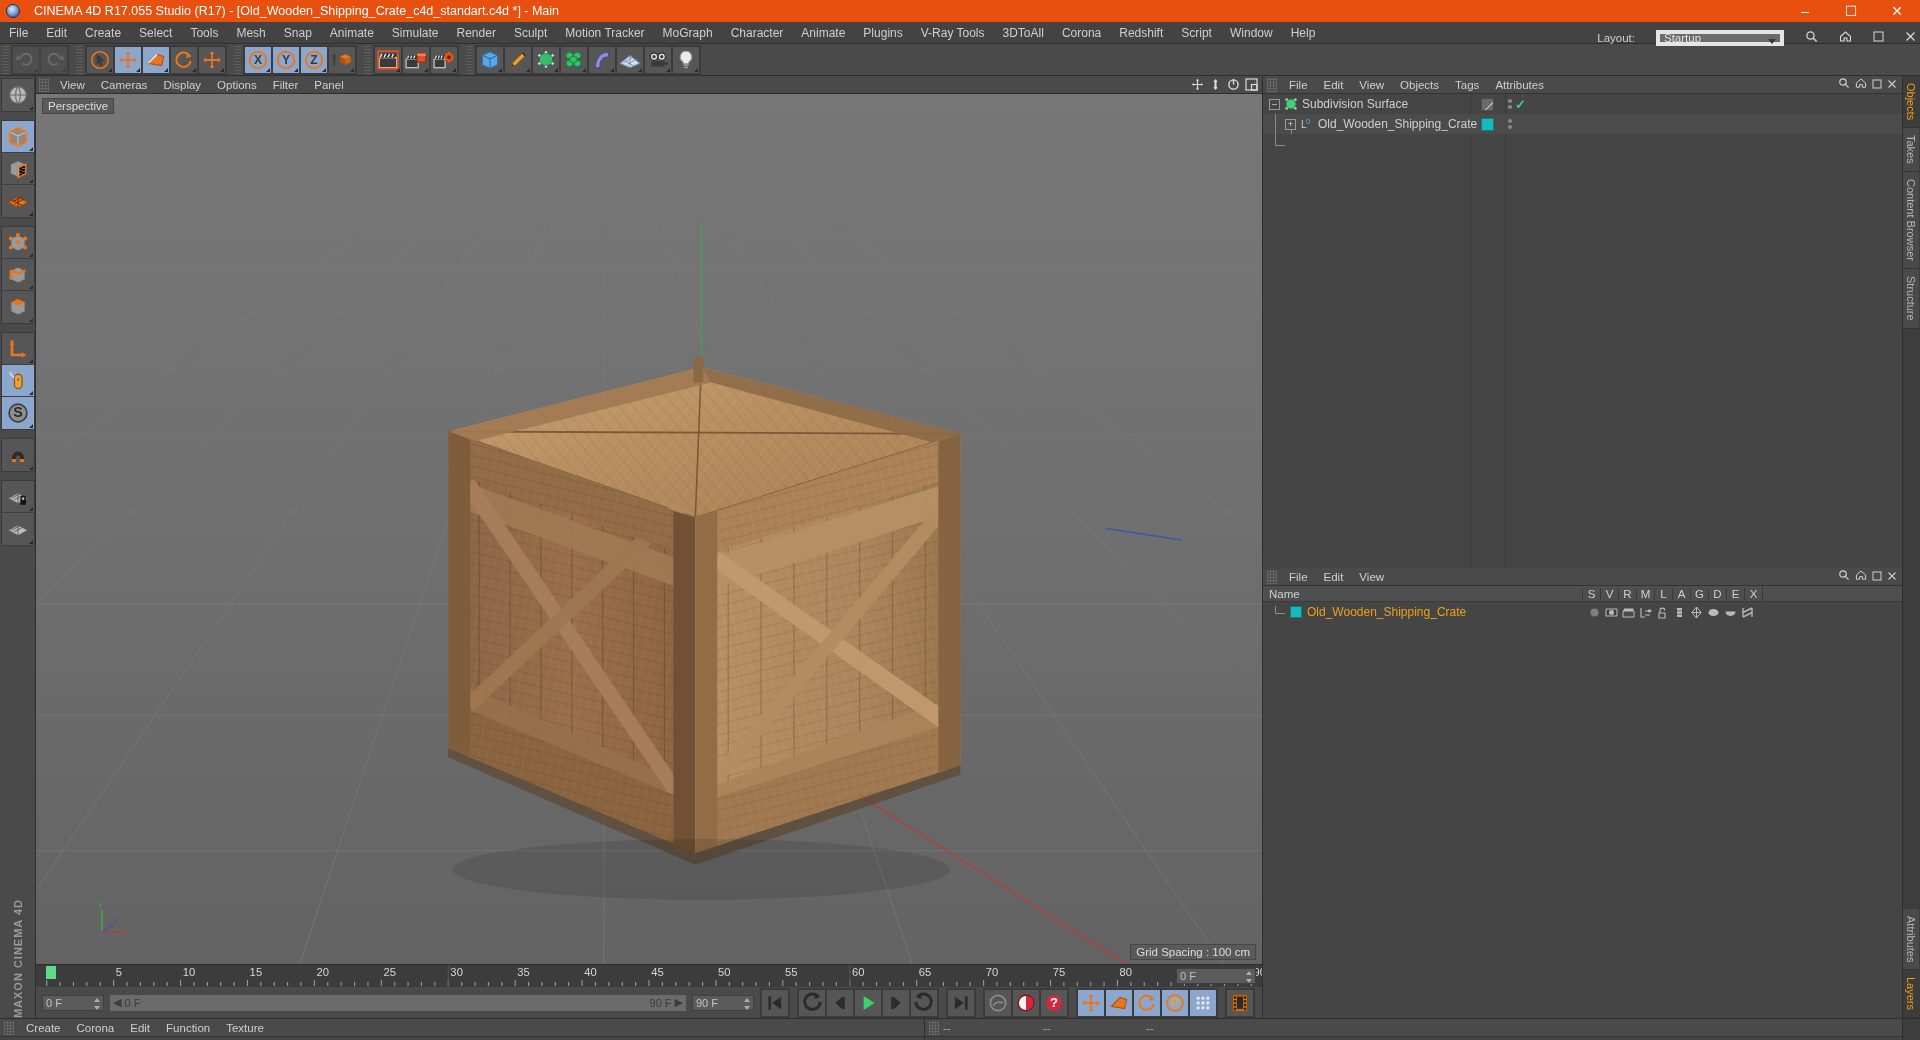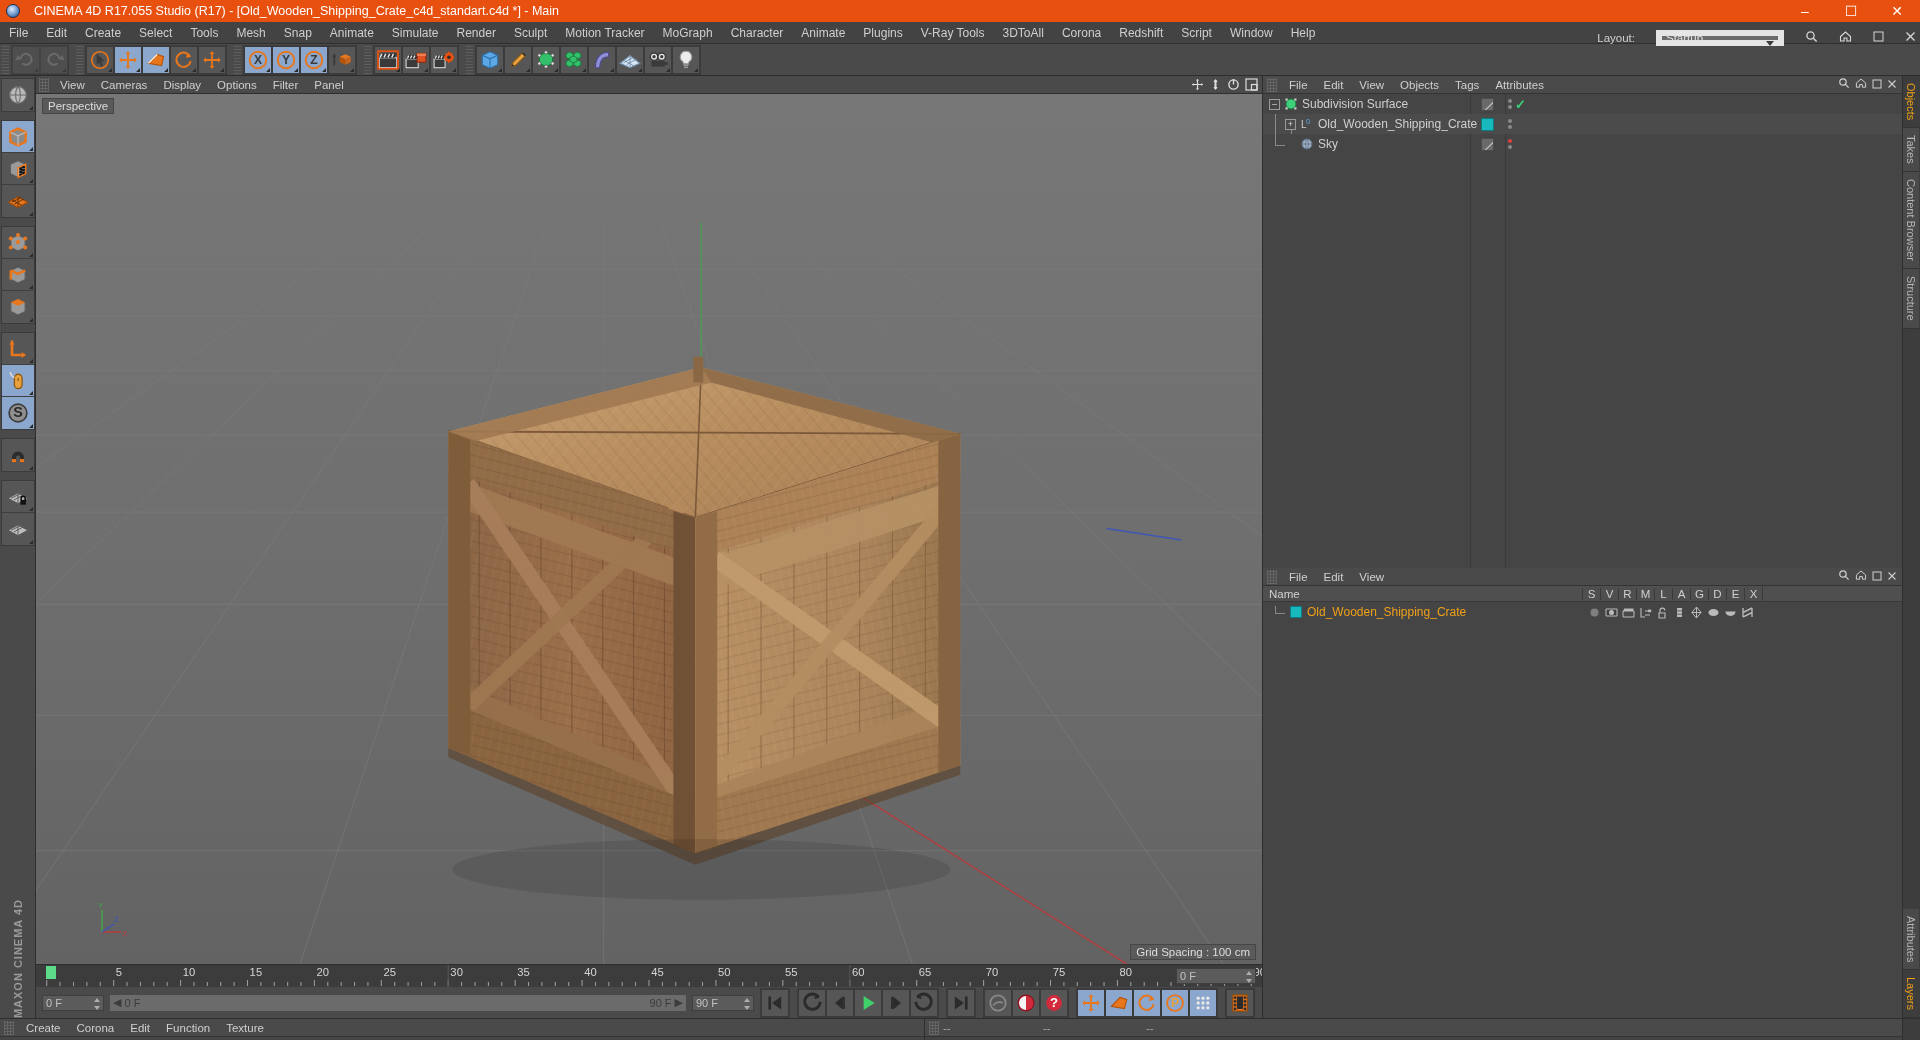--- a/index.html
+++ b/index.html
@@ -27,21 +27,21 @@
 
   
   #menubar{
     height:22px;background:#434343;display:flex;align-items:center;
     border-bottom:1px solid #2e2e2e;position:relative;
   }
   #menubar .mi{padding:0 9px;line-height:22px;font-size:12px;color:#cfcfcf;white-space:nowrap;}
   #layoutbox{position:absolute;right:4px;top:0;height:32px;display:flex;align-items:center;gap:21px;}
   #layoutbox .lbl{font-size:11.5px;color:#cfcfcf;}
   #layoutbox .sel{
-    width:128px;height:16px;background:#6b6b6b;border:6px solid #e5e5e5;
+    width:128px;height:16px;background:#6b6b6b;border:4px solid #e5e5e5;
     display:flex;align-items:center;padding:0 4px;font-size:11.5px;color:#e2e2e2;
     position:relative;
   }
   #layoutbox .sel .arr{position:absolute;right:4px;top:5px;width:0;height:0;
     border-left:4px solid transparent;border-right:4px solid transparent;border-top:5px solid #3a3a3a;}
 
   
   #toolbar{height:32px;background:#4a4a4a;display:flex;align-items:center;
     border-bottom:1px solid #2e2e2e;padding-left:2px;}
   .tgroup{display:flex;align-items:center;background:#4a4a4a;margin-right:7px;
@@ -1121,43 +1121,20 @@
               <div style="width: 35px; display: flex; align-items: center; justify-content: center;">
                 <span style="width: 13px; height: 13px; background: rgb(23, 185, 188); border: 1px solid rgb(13, 124, 126);"></span>
               </div>
               <div style="width: 34px; display: flex; align-items: center; gap: 3px; padding-left: 3px;">
                 <span style="display: flex; flex-direction: column; gap: 2px;">
                   <i style="width: 4px; height: 4px; border-radius: 50%; background: rgb(138, 138, 138); display: block;"></i>
                   <i style="width: 4px; height: 4px; border-radius: 50%; background: rgb(138, 138, 138); display: block;"></i>
                 </span>
               </div>
             </div>
-            <div class="orow">
-              <div style="display: flex; align-items: center; gap: 4px; padding-left: 22px; width: 207px;">
-                <span style="width: 11px; display: inline-block;"></span>
-                <span>
-                  <svg width="14" height="14" viewBox="0 0 14 14" style="display: block;">
-                    <circle cx="7" cy="7" r="5" fill="#9fb0c4" stroke="#5c6f84" stroke-width="1"></circle>
-                    <path d="M2 7h10M7 2c2 2.4 2 7.6 0 10M7 2C5 4.4 5 9.6 7 12" fill="none" stroke="#5c6f84" stroke-width="0.8"></path>
-                  </svg>
-                </span>
-                <span class="nm">Sky</span>
-              </div>
-              <div style="width: 35px; display: flex; align-items: center; justify-content: center;">
-                <span style="width: 13px; height: 13px; background: rgb(106, 106, 106); border: 1px solid rgb(74, 74, 74); position: relative; overflow: hidden;">
-                  <span style="position: absolute; left: -2px; top: 6px; width: 20px; height: 1.4px; background: rgb(207, 207, 207); transform: rotate(-45deg);"></span>
-                </span>
-              </div>
-              <div style="width: 34px; display: flex; align-items: center; gap: 3px; padding-left: 3px;">
-                <span style="display: flex; flex-direction: column; gap: 2px;">
-                  <i style="width: 4px; height: 4px; border-radius: 50%; background: rgb(224, 64, 64); display: block;"></i>
-                  <i style="width: 4px; height: 4px; border-radius: 50%; background: rgb(138, 138, 138); display: block;"></i>
-                </span>
-              </div>
-            </div>
           </div>
       <div class="treeline" style="left: 12px; top: 20px; width: 1px; height: 32px;"></div>
           <div class="treeline" style="left: 12px; top: 51px; width: 10px; height: 1px;"></div>
           <div class="treeline" style="left: 28px; top: 36px; width: 1px; height: 4px;"></div>
         </div>
     </div>
 
     <div id="matmgr">
       <div class="panelhdr">
         <div class="grip"></div>

